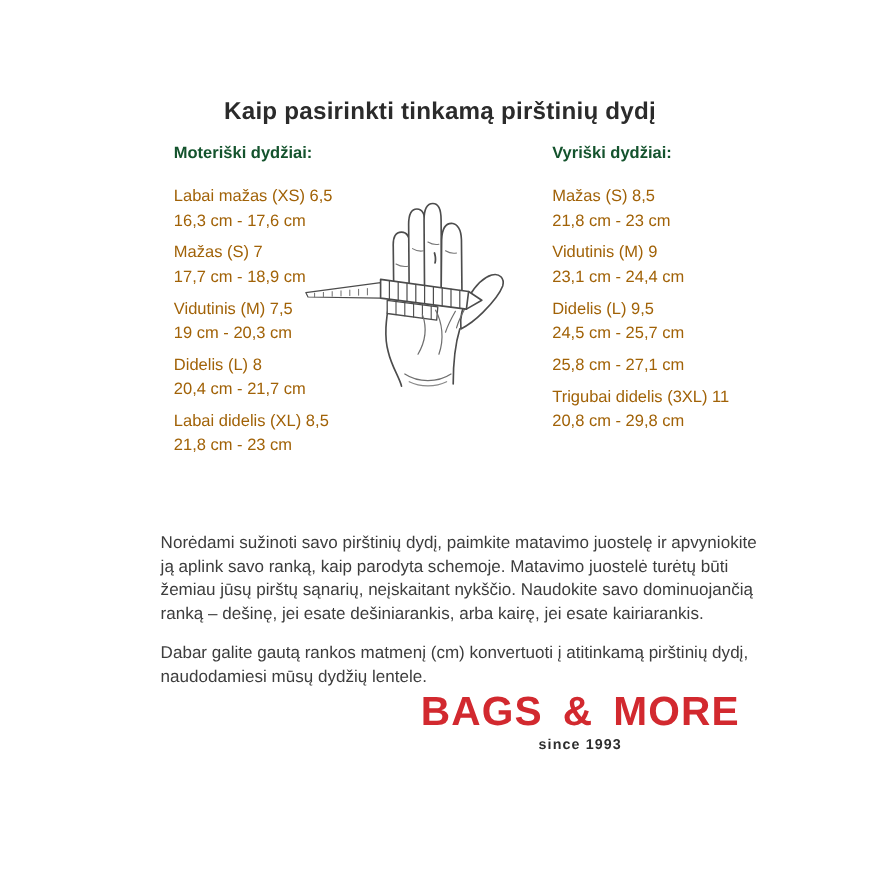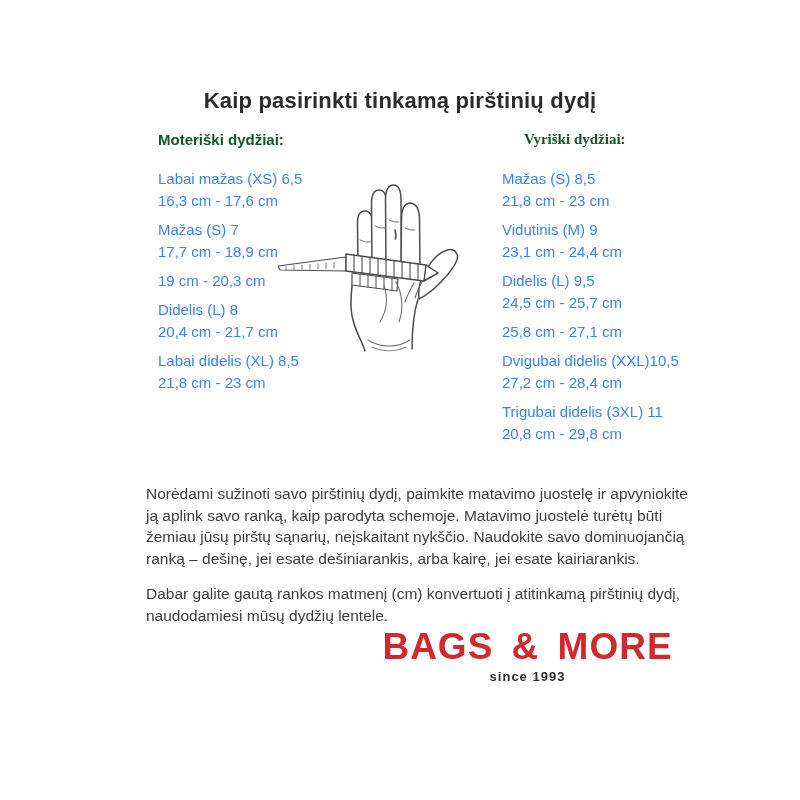--- a/index.html
+++ b/index.html
@@ -25,27 +25,27 @@
     letter-spacing: 0.2px;
   }
   .col-header {
     position: absolute;
     top: 131px;
     font-size: 15px;
     font-weight: 700;
     color: #14532d;
   }
   .col-header.women { left: 158px; }
-  .col-header.men   { left: 524px; font-family: Liberation Serif, serif; }
+  .col-header.men   { left: 502px; }
   .size-col {
     position: absolute;
     top: 168px;
     font-size: 15px;
     line-height: 22px;
-    color: #3b82f6;
+    color: #a16207;
   }
   .size-col.women { left: 158px; }
   .size-col.men   { left: 502px; }
   .size-entry { margin-bottom: 7px; }
   .illustration {
     position: absolute;
     left: 268px; top: 180px;
     width: 200px; height: 180px;
   }
   .paragraph {
@@ -96,20 +96,21 @@
   <div class="size-col women">
     <div class="size-entry">
       <div>Labai mažas (XS) 6,5</div>
       <div>16,3 cm - 17,6 cm</div>
     </div>
     <div class="size-entry">
       <div>Mažas (S) 7</div>
       <div>17,7 cm - 18,9 cm</div>
     </div>
     <div class="size-entry">
+      <div>Vidutinis (M) 7,5</div>
       <div>19 cm - 20,3 cm</div>
     </div>
     <div class="size-entry">
       <div>Didelis (L) 8</div>
       <div>20,4 cm - 21,7 cm</div>
     </div>
     <div class="size-entry">
       <div>Labai didelis (XL) 8,5</div>
       <div>21,8 cm - 23 cm</div>
     </div>
@@ -123,24 +124,20 @@
     <div class="size-entry">
       <div>Vidutinis (M) 9</div>
       <div>23,1 cm - 24,4 cm</div>
     </div>
     <div class="size-entry">
       <div>Didelis (L) 9,5</div>
       <div>24,5 cm - 25,7 cm</div>
     </div>
     <div class="size-entry">
       <div>25,8 cm - 27,1 cm</div>
-    </div>
-    <div class="size-entry">
-      <div>Dvigubai didelis (XXL)10,5</div>
-      <div>27,2 cm - 28,4 cm</div>
     </div>
     <div class="size-entry">
       <div>Trigubai didelis (3XL) 11</div>
       <div>20,8 cm - 29,8 cm</div>
     </div>
   </div>
 
   <svg class="illustration" viewBox="0 0 200 180" fill="none" stroke="#4c4c4c" stroke-width="1.5" stroke-linecap="round" stroke-linejoin="round">
 
     <g>

